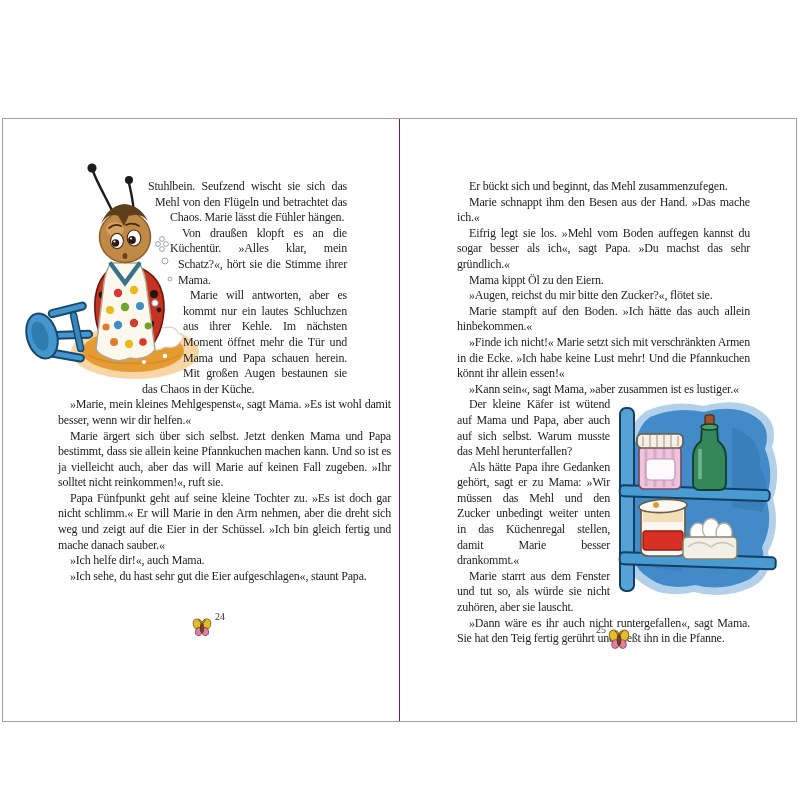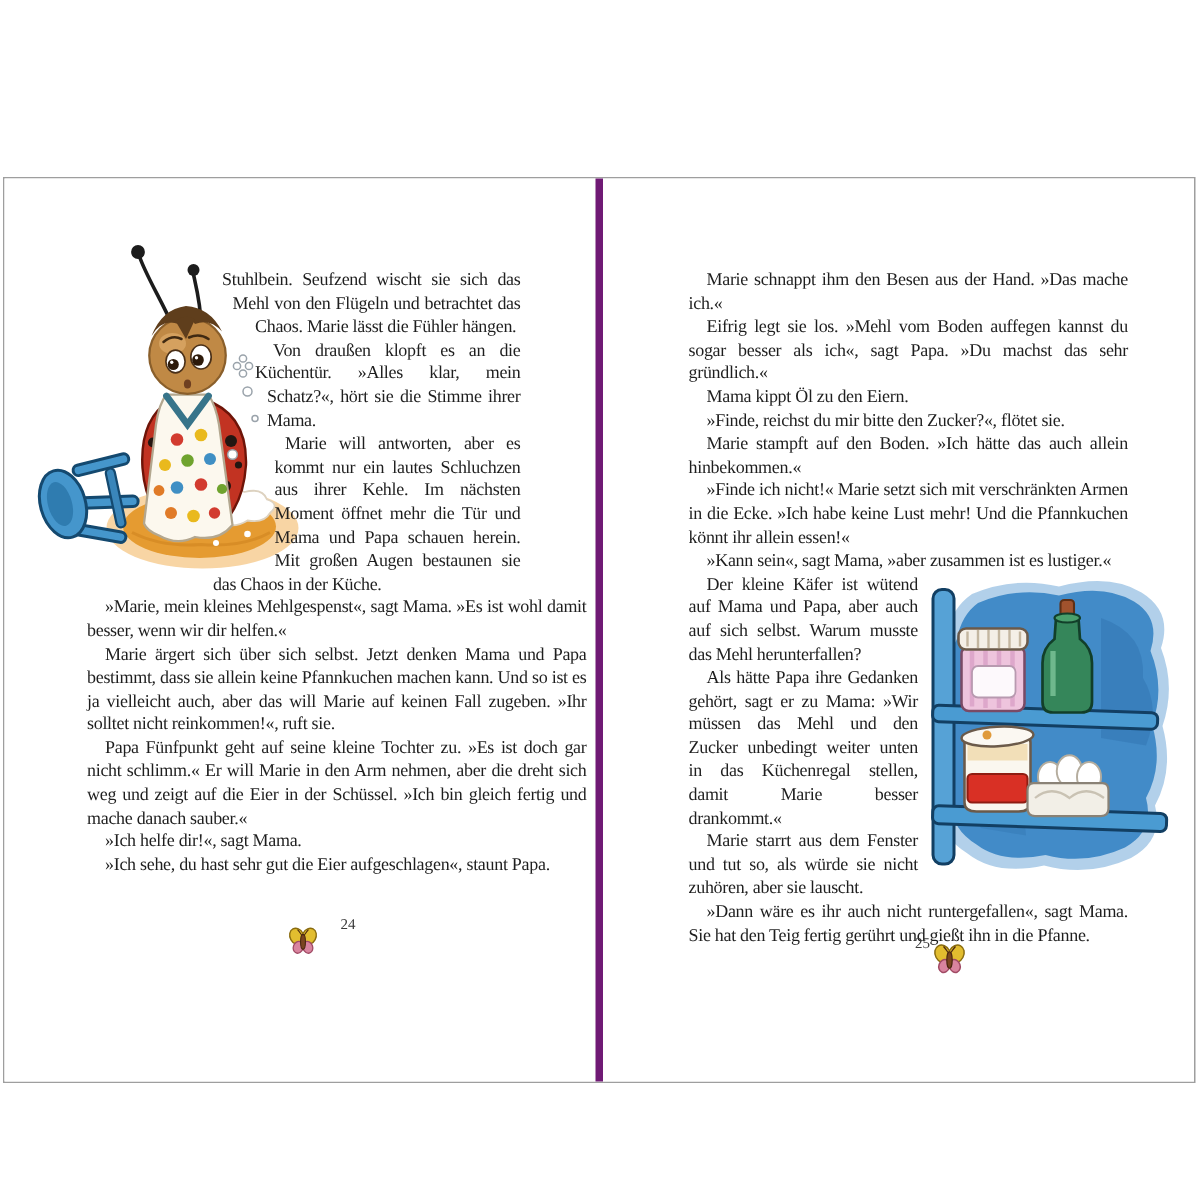--- a/index.html
+++ b/index.html
@@ -1,35 +1,35 @@
 <!DOCTYPE html>
 <html lang="de"><head>
 <meta charset="utf-8">
 <style>
   html,body{margin:0;padding:0;background:#ffffff;}
   body{width:800px;height:800px;position:relative;font-family:"Liberation Serif","DejaVu Serif",serif;}
   .spread{position:absolute;left:2px;top:118px;width:793px;height:602px;border:1px solid #9e9e9e;background:#fff;display:flex;}
   .page{position:relative;width:50%;height:100%;background:#fff;}
-  .page.left{border-right:5px solid #701a75;}
+  .page.left{border-right:1px solid #701a75;}
   .textblock{position:absolute;top:60px;text-align:justify;font-size:12px;line-height:15.6px;color:#1e1e1e;letter-spacing:-0.2px;}
   .page.left .textblock{left:55px;width:333px;}
   .page.right .textblock{left:57px;width:293px;}
   .textblock p{margin:0;text-indent:12px;}
   .textblock p.cont{text-indent:0;}
   .fl-l{float:left;width:150px;height:203px;
         shape-outside:polygon(0px 0px,86px 0px,86px 31px,93px 31px,93px 47px,108px 47px,108px 94px,116px 94px,116px 140px,121px 140px,121px 187px,80px 187px,80px 203px,0px 203px);
         shape-margin:4px;}
   .fl-r{float:right;width:44px;height:203px;}
   .fl-shelf{float:right;width:140px;height:203px;}
   .fl-l svg{display:block;margin:-20px 0 0 -40px;}
   .fl-shelf svg{display:block;margin:0 0 0 2px;}
   .pagenum{position:absolute;display:flex;align-items:flex-start;font-size:10px;color:#3a3a3a;}
   .page.left .pagenum{left:189px;top:492px;}
   .page.right .pagenum{left:196px;top:505px;}
-  .pagenum .num{display:inline-block;margin-left:12px;}
+  .pagenum .num{display:inline-block;}
   .page.left .pagenum svg{margin:6px 3px 0 0;}
   .page.right .pagenum svg{margin:4px 0 0 2px;}
 </style>
 </head>
 <body>
 
 <div class="spread">
 
   <section class="page left">
     <div class="textblock">
@@ -113,43 +113,44 @@
         </svg>
       </div>
       <div class="fl-r"></div>
 
       <p class="cont">Stuhlbein. Seufzend wischt sie sich das Mehl von den Flügeln und betrachtet das Chaos. Marie lässt die Fühler hängen.</p>
       <p>Von draußen klopft es an die Küchentür. »Alles klar, mein Schatz?«, hört sie die Stimme ihrer Mama.</p>
       <p>Marie will antworten, aber es kommt nur ein lautes Schluchzen aus ihrer Kehle. Im nächsten Moment öffnet mehr die Tür und Mama und Papa schauen herein. Mit großen Augen bestaunen sie das Chaos in der Küche.</p>
       <p>»Marie, mein kleines Mehlgespenst«, sagt Mama. »Es ist wohl damit besser, wenn wir dir helfen.«</p>
       <p>Marie ärgert sich über sich selbst. Jetzt denken Mama und Papa bestimmt, dass sie allein keine Pfannkuchen machen kann. Und so ist es ja vielleicht auch, aber das will Marie auf keinen Fall zugeben. »Ihr solltet nicht reinkommen!«, ruft sie.</p>
       <p>Papa Fünfpunkt geht auf seine kleine Tochter zu. »Es ist doch gar nicht schlimm.« Er will Marie in den Arm nehmen, aber die dreht sich weg und zeigt auf die Eier in der Schüssel. »Ich bin gleich fertig und mache danach sauber.«</p>
-      <p>»Ich helfe dir!«, sagt Mama.</p>
+      <p>»Ich helfe dir!«, auch Mama.</p>
       <p>»Ich sehe, du hast sehr gut die Eier aufgeschlagen«, staunt Papa.</p>
     </div>
 
     <div class="pagenum">
       <svg width="20" height="20" viewBox="0 0 22 22">
         <ellipse cx="6.5" cy="8" rx="5" ry="6.2" transform="rotate(-28 6.5 8)" fill="#e2bd2f" stroke="#8a6c10" stroke-width="1"></ellipse>
         <ellipse cx="15.5" cy="8" rx="5" ry="6.2" transform="rotate(28 15.5 8)" fill="#e2bd2f" stroke="#8a6c10" stroke-width="1"></ellipse>
         <ellipse cx="7.5" cy="16" rx="3.6" ry="4.4" transform="rotate(20 7.5 16)" fill="#d9849f" stroke="#a04a64" stroke-width="1"></ellipse>
         <ellipse cx="14.5" cy="16" rx="3.6" ry="4.4" transform="rotate(-20 14.5 16)" fill="#d9849f" stroke="#a04a64" stroke-width="1"></ellipse>
         <ellipse cx="11" cy="12" rx="1.8" ry="5.5" fill="#7a4520" stroke="#4a2710" stroke-width="0.8"></ellipse>
         <path d="M10 7 Q8 4 7 3 M12 7 Q14 4 15 3" stroke="#4a2710" stroke-width="0.8" fill="none"></path>
       </svg>
       <span class="num">24</span>
     </div>
   </section>
 
   <section class="page right">
     <div class="textblock">
+      <p>Er bückt sich und beginnt, das Mehl zusammenzufegen.</p>
       <p>Marie schnappt ihm den Besen aus der Hand. »Das mache ich.«</p>
       <p>Eifrig legt sie los. »Mehl vom Boden auffegen kannst du sogar besser als ich«, sagt Papa. »Du machst das sehr gründlich.«</p>
       <p>Mama kippt Öl zu den Eiern.</p>
-      <p>»Finde, reichst du mir bitte den Zucker?«, flötet sie.</p>
+      <p>»Augen, reichst du mir bitte den Zucker?«, flötet sie.</p>
       <p>Marie stampft auf den Boden. »Ich hätte das auch allein hinbekommen.«</p>
       <p>»Finde ich nicht!« Marie setzt sich mit verschränkten Armen in die Ecke. »Ich habe keine Lust mehr! Und die Pfannkuchen könnt ihr allein essen!«</p>
       <p>»Kann sein«, sagt Mama, »aber zusammen ist es lustiger.«</p>
 
       <div class="fl-shelf">
         <svg width="170" height="205" viewBox="0 0 170 205">
 
           <path d="M34 14 Q62 2 92 9 Q126 0 147 13 Q168 26 160 50 Q170 76 161 102 Q169 131 156 155 Q162 178 140 190 Q112 203 82 195 Q50 202 31 187 Q8 173 15 148 Q2 121 12 93 Q4 60 17 40 Q21 23 34 14 Z" fill="#7fb0dc" opacity="0.6"></path>
           <path d="M38 20 Q64 9 92 15 Q122 7 142 19 Q160 30 153 52 Q163 77 154 101 Q162 128 150 150 Q156 172 136 183 Q110 195 83 188 Q54 194 37 181 Q16 168 22 146 Q10 121 19 95 Q12 63 24 44 Q27 28 38 20 Z" fill="#3c87c6" opacity="0.95"></path>
           <path d="M120 30 Q150 40 148 70 Q160 90 150 115 L120 110 Z" fill="#2c6ea9" opacity="0.4"></path>

